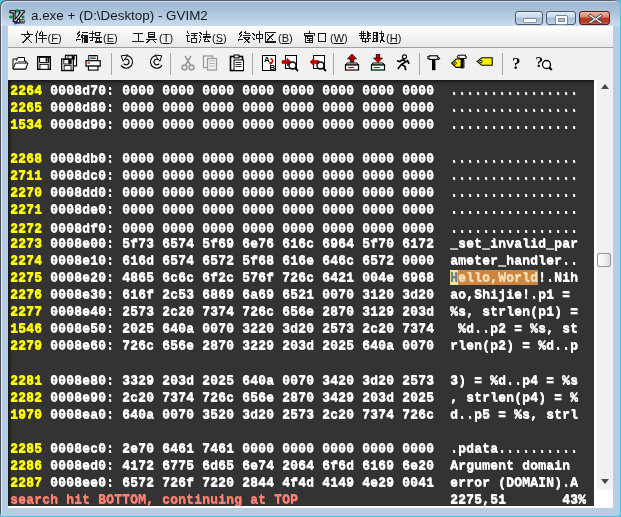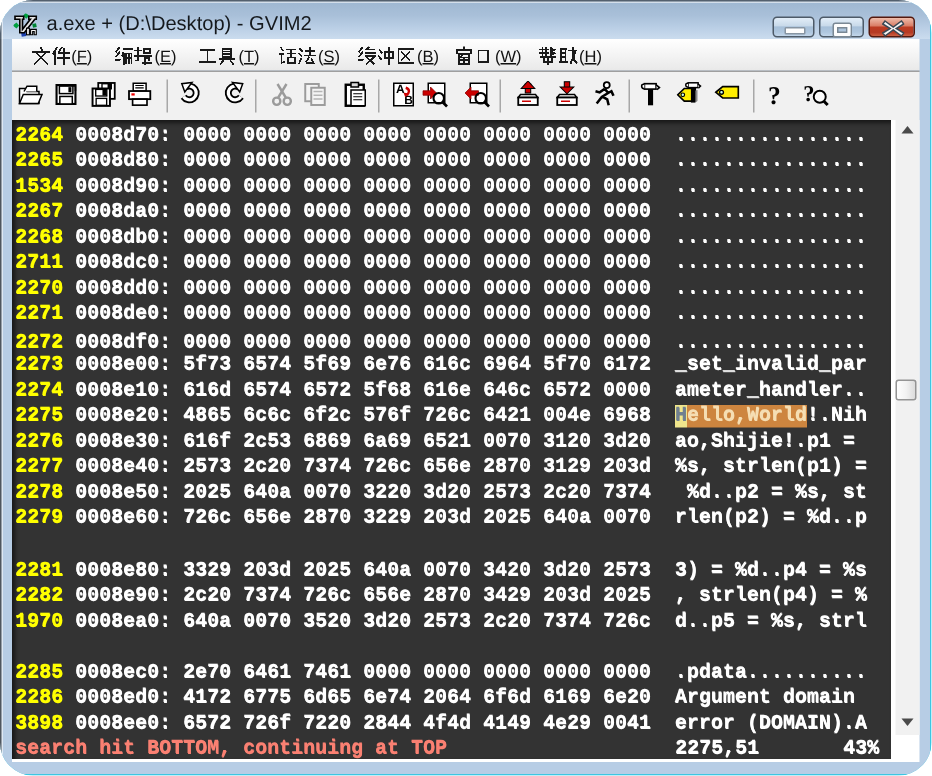--- a/index.html
+++ b/index.html
@@ -1,16 +1,16 @@
 <!DOCTYPE html>
 <html><head>
 <meta charset="utf-8">
 <style>
 html,body{margin:0;padding:0;}
-#stage{position:relative;width:621px;height:517px;overflow:hidden;background:#41c8e3;font-family:"Liberation Sans",sans-serif;filter:brightness(1);border-radius:22px;}
+#stage{position:relative;width:621px;height:517px;overflow:hidden;background:#41c8e3;font-family:"Liberation Sans",sans-serif;filter:brightness(1);}
 #win{position:absolute;left:0;top:0;width:620px;height:516px;background:#b7cde5;border-radius:6px 6px 3px 3px;box-shadow:inset 1px 1px 0 #4f565e, inset 2px 2px 0 rgba(255,255,255,0.55);}
 #tbar{position:absolute;left:0;top:0;width:620px;height:26px;border-radius:6px 6px 0 0;background:linear-gradient(#9db6d1 0%,#a9c0d9 40%,#b9cee5 70%,#cbdcee 100%);box-shadow:inset 1px 1px 0 #53606e, inset 2px 2px 0 rgba(255,255,255,0.55);}
 #title{position:absolute;left:31px;top:7.5px;font-size:13.4px;color:#15191d;}
 
 .cb{position:absolute;top:11px;height:14px;border:1px solid #4d5a68;border-radius:3px;box-sizing:border-box;}
 #bmin{left:515px;width:28px;background:linear-gradient(#e2edf8 0%,#c9daea 42%,#a7c0d9 50%,#aec6de 78%,#c2d6ea 100%);}
 #bmax{left:546px;width:30px;background:linear-gradient(#e2edf8 0%,#c9daea 42%,#a7c0d9 50%,#aec6de 78%,#c2d6ea 100%);}
 #bclose{left:579px;width:31px;background:linear-gradient(#eebdab 0%,#da8069 42%,#bc3b22 52%,#b53a24 80%,#cd5f42 100%);border-color:#54190e;}
 .cb i{position:absolute;}
 #bmin i{left:7px;top:6px;width:12px;height:2.6px;background:#fdfdfd;border:1px solid #8795a3;border-radius:1px;}
@@ -367,39 +367,38 @@
 <div class="tsep" style="left:243.5px"></div>
 <div class="tsep" style="left:325px"></div>
 <div class="tsep" style="left:410.5px"></div>
 <div class="tsep" style="left:494px"></div>
 </div>
  <div id="client">
    <div id="text">
 <div class="r" style="top:1.5px"><span class="n">2264 </span>0008d70: 0000 0000 0000 0000 0000 0000 0000 0000  ................</div>
 <div class="r" style="top:18.56px"><span class="n">2265 </span>0008d80: 0000 0000 0000 0000 0000 0000 0000 0000  ................</div>
 <div class="r" style="top:35.62px"><span class="n">1534 </span>0008d90: 0000 0000 0000 0000 0000 0000 0000 0000  ................</div>
-<div class="r" style="top:52.69px"><span class="n">2267 </span>0008da0: 0000 0000 0000 0000 0000 0000 0000 0000  ................</div>
 <div class="r" style="top:69.75px"><span class="n">2268 </span>0008db0: 0000 0000 0000 0000 0000 0000 0000 0000  ................</div>
 <div class="r" style="top:86.81px"><span class="n">2711 </span>0008dc0: 0000 0000 0000 0000 0000 0000 0000 0000  ................</div>
 <div class="r" style="top:103.88px"><span class="n">2270 </span>0008dd0: 0000 0000 0000 0000 0000 0000 0000 0000  ................</div>
 <div class="r" style="top:120.94px"><span class="n">2271 </span>0008de0: 0000 0000 0000 0000 0000 0000 0000 0000  ................</div>
 <div class="r" style="top:140px"><span class="n">2272 </span>0008df0: 0000 0000 0000 0000 0000 0000 0000 0000  ................</div>
 <div class="r" style="top:155.06px"><span class="n">2273 </span>0008e00: 5f73 6574 5f69 6e76 616c 6964 5f70 6172  _set_invalid_par</div>
 <div class="r" style="top:172.12px"><span class="n">2274 </span>0008e10: 616d 6574 6572 5f68 616e 646c 6572 0000  ameter_handler..</div>
 <div class="r" style="top:189.19px"><span class="n">2275 </span>0008e20: 4865 6c6c 6f2c 576f 726c 6421 004e 6968  <span class="cur">H</span><span class="srch">ello,World</span>!.Nih</div>
 <div class="r" style="top:206.25px"><span class="n">2276 </span>0008e30: 616f 2c53 6869 6a69 6521 0070 3120 3d20  ao,Shijie!.p1 = </div>
 <div class="r" style="top:223.31px"><span class="n">2277 </span>0008e40: 2573 2c20 7374 726c 656e 2870 3129 203d  %s, strlen(p1) =</div>
-<div class="r" style="top:240.38px"><span class="n">2278 </span>0008e50: 2025 640a 0070 3220 3d20 2573 2c20 7374   %d..p2 = %s, st</div>
+<div class="r" style="top:240.38px"><span class="n">1546 </span>0008e50: 2025 640a 0070 3220 3d20 2573 2c20 7374   %d..p2 = %s, st</div>
 <div class="r" style="top:257.44px"><span class="n">2279 </span>0008e60: 726c 656e 2870 3229 203d 2025 640a 0070  rlen(p2) = %d..p</div>
 <div class="r" style="top:291.56px"><span class="n">2281 </span>0008e80: 3329 203d 2025 640a 0070 3420 3d20 2573  3) = %d..p4 = %s</div>
 <div class="r" style="top:308.62px"><span class="n">2282 </span>0008e90: 2c20 7374 726c 656e 2870 3429 203d 2025  , strlen(p4) = %</div>
 <div class="r" style="top:325.69px"><span class="n">1970 </span>0008ea0: 640a 0070 3520 3d20 2573 2c20 7374 726c  d..p5 = %s, strl</div>
 <div class="r" style="top:359.81px"><span class="n">2285 </span>0008ec0: 2e70 6461 7461 0000 0000 0000 0000 0000  .pdata..........</div>
 <div class="r" style="top:376.88px"><span class="n">2286 </span>0008ed0: 4172 6775 6d65 6e74 2064 6f6d 6169 6e20  Argument domain </div>
-<div class="r" style="top:393.94px"><span class="n">3898 </span>0008ee0: 6572 726f 7220 2844 4f4d 4149 4e29 0041  error (DOMAIN).A</div>
+<div class="r" style="top:393.94px"><span class="n">2287 </span>0008ee0: 6572 726f 7220 2844 4f4d 4149 4e29 0041  error (DOMAIN).A</div>
 <div class="r warn" style="top:411px">search hit BOTTOM, continuing at TOP</div>
 <div class="r" style="top:411px;left:442px">2275,51</div>
 <div class="r" style="top:411px;left:554px">43%</div>
 </div>
    <div id="sbar">
         <div id="sup"></div>
         <div id="sdown"></div>
         <div id="sthumb"></div>
       </div>
  </div>

